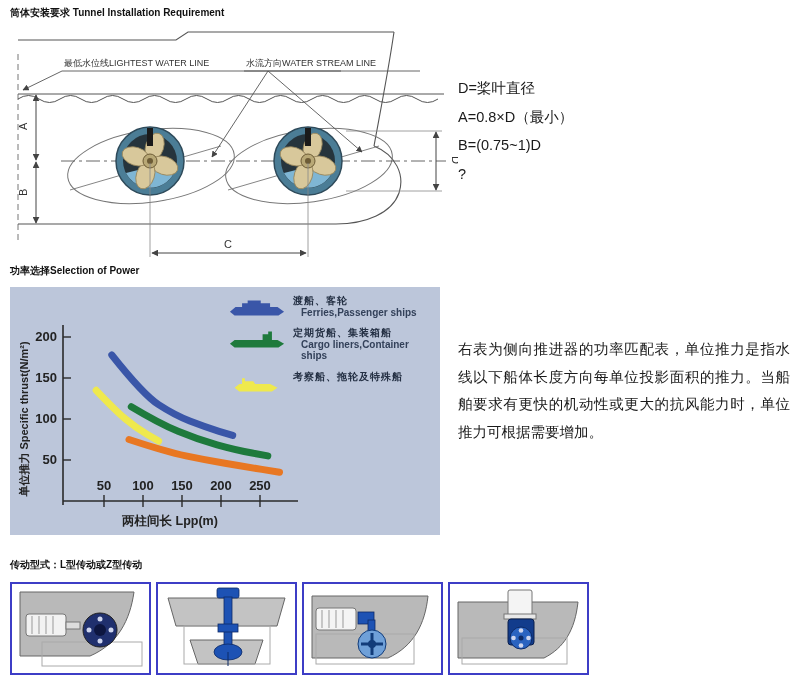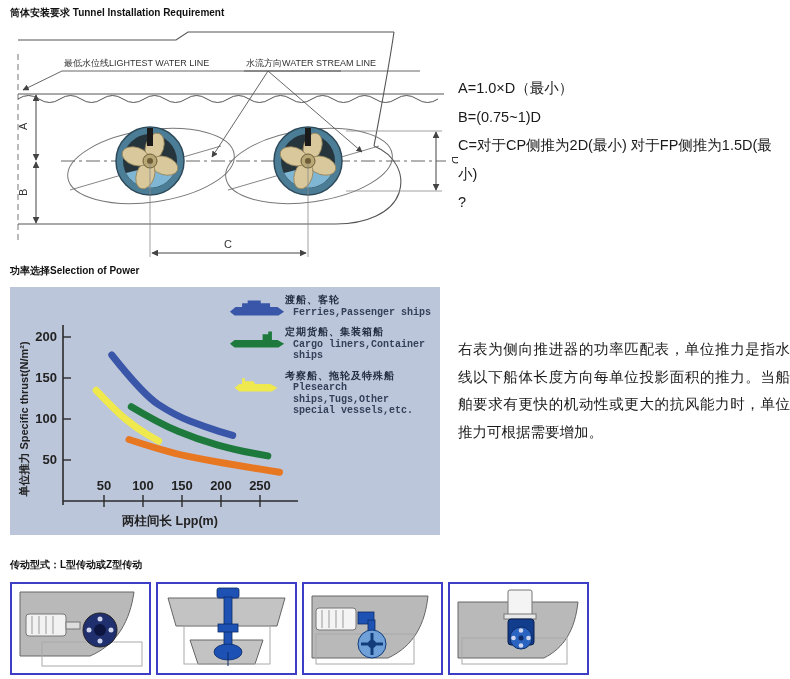--- a/index.html
+++ b/index.html
@@ -13,21 +13,21 @@
   #title-drive{top:558px;}
   #title-install{top:584px;}
 
   #diagram-wrap{position:absolute;left:6px;top:28px;width:452px;height:236px;}
   #spec-block{position:absolute;left:458px;top:74px;width:332px;font-size:14.5px;color:#1a1a1a;}
   .spec-line{line-height:28.5px;}
 
   #chart-block{position:absolute;left:10px;top:287px;width:430px;height:248px;background:#bcc6da;}
   #plot-svg{position:absolute;left:0;top:0;}
   #legend{position:absolute;left:219px;top:8px;width:208px;display:flex;flex-direction:column;gap:9px;}
-  .legend-item{display:flex;align-items:flex-start;gap:0;font-family:Liberation Mono, monospace;}
+  .legend-item{display:flex;align-items:flex-start;gap:8px;}
   .legend-icon{flex:0 0 56px;margin-top:2px;}
   .legend-text{font-size:10px;line-height:11.5px;color:#243044;}
   .legend-cn{font-weight:bold;letter-spacing:1px;}
   .legend-en{font-weight:bold;color:#33415a;margin-left:8px;}
 
   #power-note{position:absolute;left:458px;top:336px;width:332px;font-size:14.5px;line-height:27.5px;
     text-align:justify;color:#1a1a1a;}
 
   #figures-row{position:absolute;left:10px;top:582px;display:flex;gap:5px;}
   .fig{width:137px;height:89px;border:2px solid #3d3dc6;background:#ffffff;
@@ -103,23 +103,23 @@
   <text transform="translate(446,128) rotate(90)" font-size="11" fill="#333">D</text>
 
   <line x1="144" y1="135" x2="144" y2="229" stroke="#888" stroke-width="0.8"></line>
   <line x1="302" y1="135" x2="302" y2="229" stroke="#888" stroke-width="0.8"></line>
   <line x1="146" y1="225" x2="300" y2="225" stroke="#444" stroke-width="1" marker-start="url(#ar)" marker-end="url(#ar)"></line>
   <text x="218" y="220" font-size="11" fill="#333">C</text>
 </svg>
 </div>
 
 <div id="spec-block">
-  <div class="spec-line">A=1.0×D（最小）</div>
+  <div class="spec-line">D=桨叶直径</div>
+  <div class="spec-line">A=0.8×D（最小）</div>
   <div class="spec-line">B=(0.75~1)D</div>
-  <div class="spec-line">C=对于CP侧推为2D(最小) 对于FP侧推为1.5D(最小)</div>
   <div class="spec-line">?</div>
 </div>
 
 <div id="chart-block">
   <svg id="plot-svg" width="430" height="248" viewBox="0 0 430 248">
 
     <line x1="53" y1="38" x2="53" y2="218" stroke="#2a2a2a" stroke-width="1.6"></line>
     <line x1="53" y1="214" x2="288" y2="214" stroke="#2a2a2a" stroke-width="1.6"></line>
 
     <g stroke="#2a2a2a" stroke-width="1.4">
@@ -177,21 +177,20 @@
         <div class="legend-cn">定期货船、集装箱船</div>
         <div class="legend-en">Cargo liners,Container ships</div>
       </div>
     </div>
     <div class="legend-item">
       <svg class="legend-icon" width="56" height="20" viewBox="0 0 60 20">
         <path d="M6,15 L11,11 L14,11 L14,5 L17,5 L17,8 L26,8 L28,11 L44,11 L52,15 L46,19 L11,19 Z" fill="#efe94d"></path>
       </svg>
       <div class="legend-text">
         <div class="legend-cn">考察船、拖轮及特殊船</div>
-        <div class="legend-en">Plesearch ships,Tugs,Other special vessels,etc.</div>
       </div>
     </div>
   </div>
 </div>
 
 <div id="power-note">右表为侧向推进器的功率匹配表，单位推力是指水线以下船体长度方向每单位投影面积的推力。当船舶要求有更快的机动性或更大的抗风能力时，单位推力可根据需要增加。</div>
 
 <div id="figures-row">
   <div class="fig">
     <svg width="133" height="85" viewBox="0 0 133 85">

